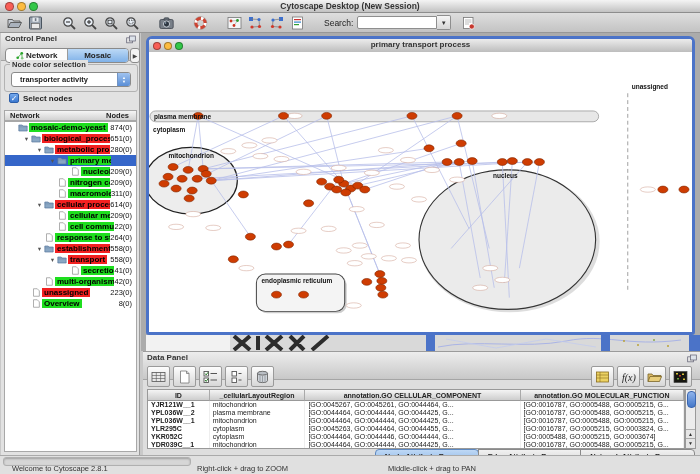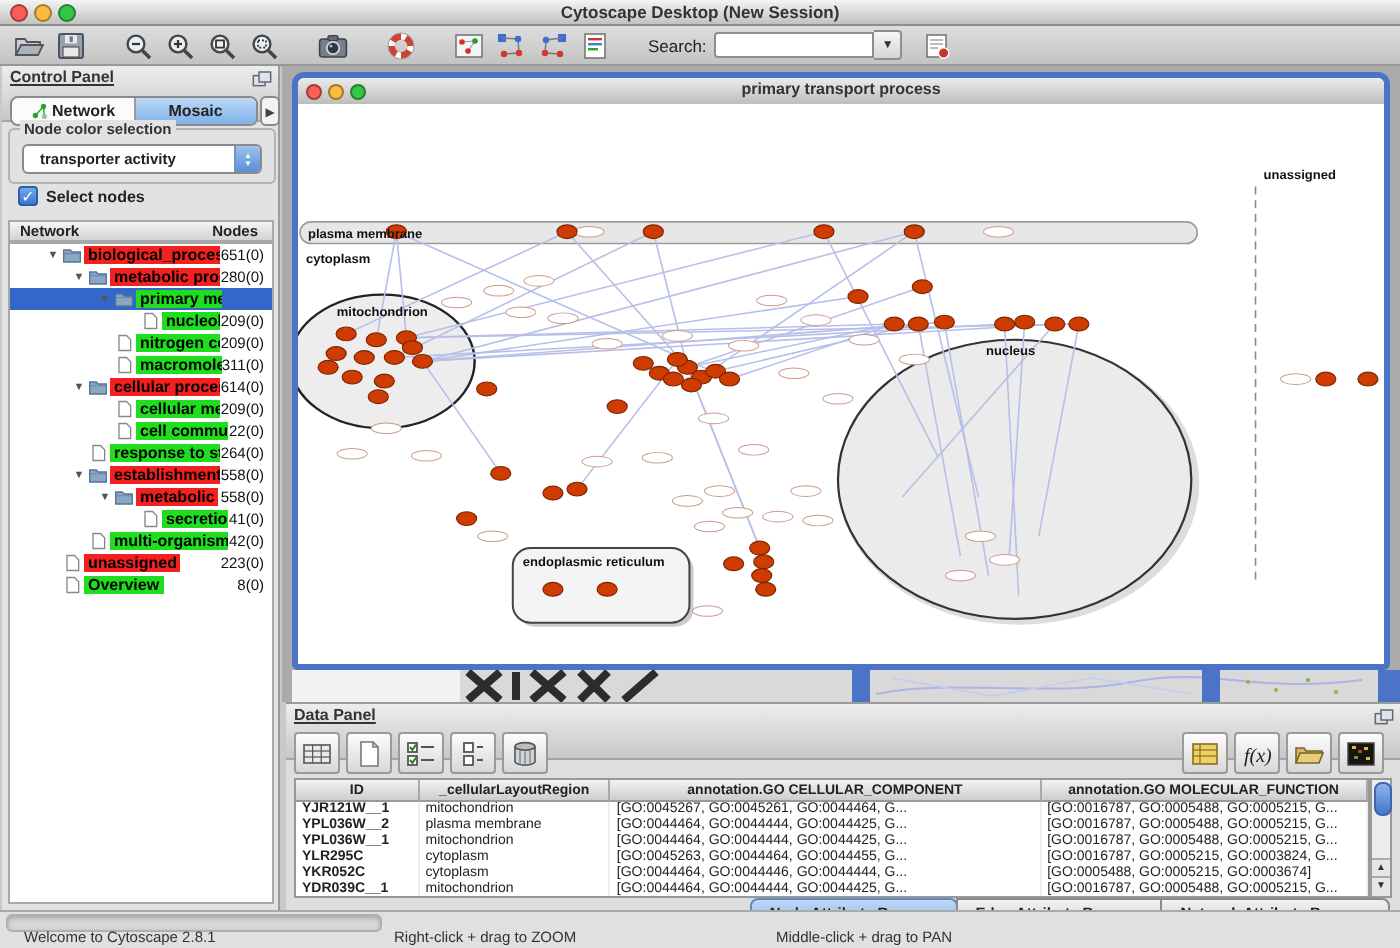--- a/index.html
+++ b/index.html
@@ -25,21 +25,21 @@
   .searchbox{width:74px;height:11px;border:1px solid #8e8e8e;border-radius:2px 0 0 2px;font-size:8px;padding:0 2px;background:#fff;outline:none;}
   .searchdrop{width:13px;height:13px;border:1px solid #8e8e8e;border-left:none;border-radius:0 2px 2px 0;
               background:linear-gradient(#f6f6f6,#d5d5d5);font-size:6px;display:inline-flex;align-items:center;justify-content:center;color:#333;}
 
   
   .desktop{left:141px;top:33px;width:559px;height:318px;background:#ababab;}
 
   
   .cpanel{left:1px;top:33px;width:139px;height:422px;background:#e2e2e2;border-right:1px solid #9b9b9b;box-sizing:border-box;}
   .phead{position:absolute;left:0;top:0;width:100%;height:28px;background:linear-gradient(#ededed,#c8c8c8);
-         border-bottom:1px solid #a5a5a5;font-size:8px;font-weight:bold;color:#333;line-height:12px;padding-left:4px;box-sizing:border-box;text-decoration:underline;}
+         border-bottom:1px solid #a5a5a5;font-size:8px;font-weight:bold;color:#333;line-height:12px;padding-left:4px;box-sizing:border-box;}
   .floatic{position:absolute;right:3px;top:2px;width:10px;height:9px;}
   .cptabs{position:absolute;left:4px;top:15px;width:122px;height:13px;border:1px solid #8a8a8a;border-radius:4px;
           background:#fbfbfb;display:flex;overflow:hidden;}
   .cptab{flex:1;font-size:8px;font-weight:bold;display:flex;align-items:center;justify-content:center;gap:2px;color:#222;}
   .cptab.selected{background:linear-gradient(#bcd9f6,#7fb1e8);}
   .cptab + .cptab{border-left:1px solid #9a9a9a;}
   .cptabarrow{position:absolute;left:129px;top:15px;width:8px;height:13px;border:1px solid #8a8a8a;border-radius:3px;
               background:#f3f3f3;font-size:6px;display:flex;align-items:center;justify-content:center;color:#444;}
   .cpgroup{position:absolute;left:3px;top:31px;width:132px;height:26px;border:1px solid #b3b3b3;border-radius:3px;}
   .cpgrouplbl{position:absolute;left:5px;top:-5px;background:#e2e2e2;padding:0 2px;font-size:7.5px;font-weight:bold;color:#333;}
@@ -294,20 +294,32 @@
       <span class="cbx">✓</span>
       <span class="cblbl">Select nodes</span>
     </div>
 
     <div class="colhead">
       <span class="c1">Network</span>
       <span class="c2">Nodes</span>
     </div>
     <div class="cptree">
         <div class="trow">
+          <span style="width:4px;min-width:4px"></span>
+          <span class="thandle"></span>
+          <span class="ticonwrap">
+            <svg viewBox="0 0 12 10">
+              <path d="M1 2 h4 l1 1.2 h5 v6 h-10 z" fill="#8aa7c4" stroke="#55749a" stroke-width="0.8"></path>
+              <path d="M1 4.2 h10" stroke="#6b88a8" stroke-width="0.6"></path>
+            </svg>
+          </span>
+          <span class="tlabel green">mosaic-demo-yeast</span>
+          <span class="tcount">874(0)</span>
+        </div>
+        <div class="trow">
           <span style="width:17px;min-width:17px"></span>
           <span class="thandle">▼</span>
           <span class="ticonwrap">
             <svg viewBox="0 0 12 10">
               <path d="M1 2 h4 l1 1.2 h5 v6 h-10 z" fill="#8aa7c4" stroke="#55749a" stroke-width="0.8"></path>
               <path d="M1 4.2 h10" stroke="#6b88a8" stroke-width="0.6"></path>
             </svg>
           </span>
           <span class="tlabel red">biological_process</span>
           <span class="tcount">651(0)</span>
@@ -428,21 +440,21 @@
         </div>
         <div class="trow">
           <span style="width:43px;min-width:43px"></span>
           <span class="thandle">▼</span>
           <span class="ticonwrap">
             <svg viewBox="0 0 12 10">
               <path d="M1 2 h4 l1 1.2 h5 v6 h-10 z" fill="#8aa7c4" stroke="#55749a" stroke-width="0.8"></path>
               <path d="M1 4.2 h10" stroke="#6b88a8" stroke-width="0.6"></path>
             </svg>
           </span>
-          <span class="tlabel red">metabolic</span>
+          <span class="tlabel red">transport</span>
           <span class="tcount">558(0)</span>
         </div>
         <div class="trow">
           <span style="width:56px;min-width:56px"></span>
           <span class="thandle"></span>
           <span class="ticonwrap">
             <svg viewBox="0 0 12 10">
               <path d="M3 0.5 h4.5 l2.5 2.5 v6.5 h-7 z" fill="#fff" stroke="#888" stroke-width="0.8"></path>
             </svg>
           </span>

